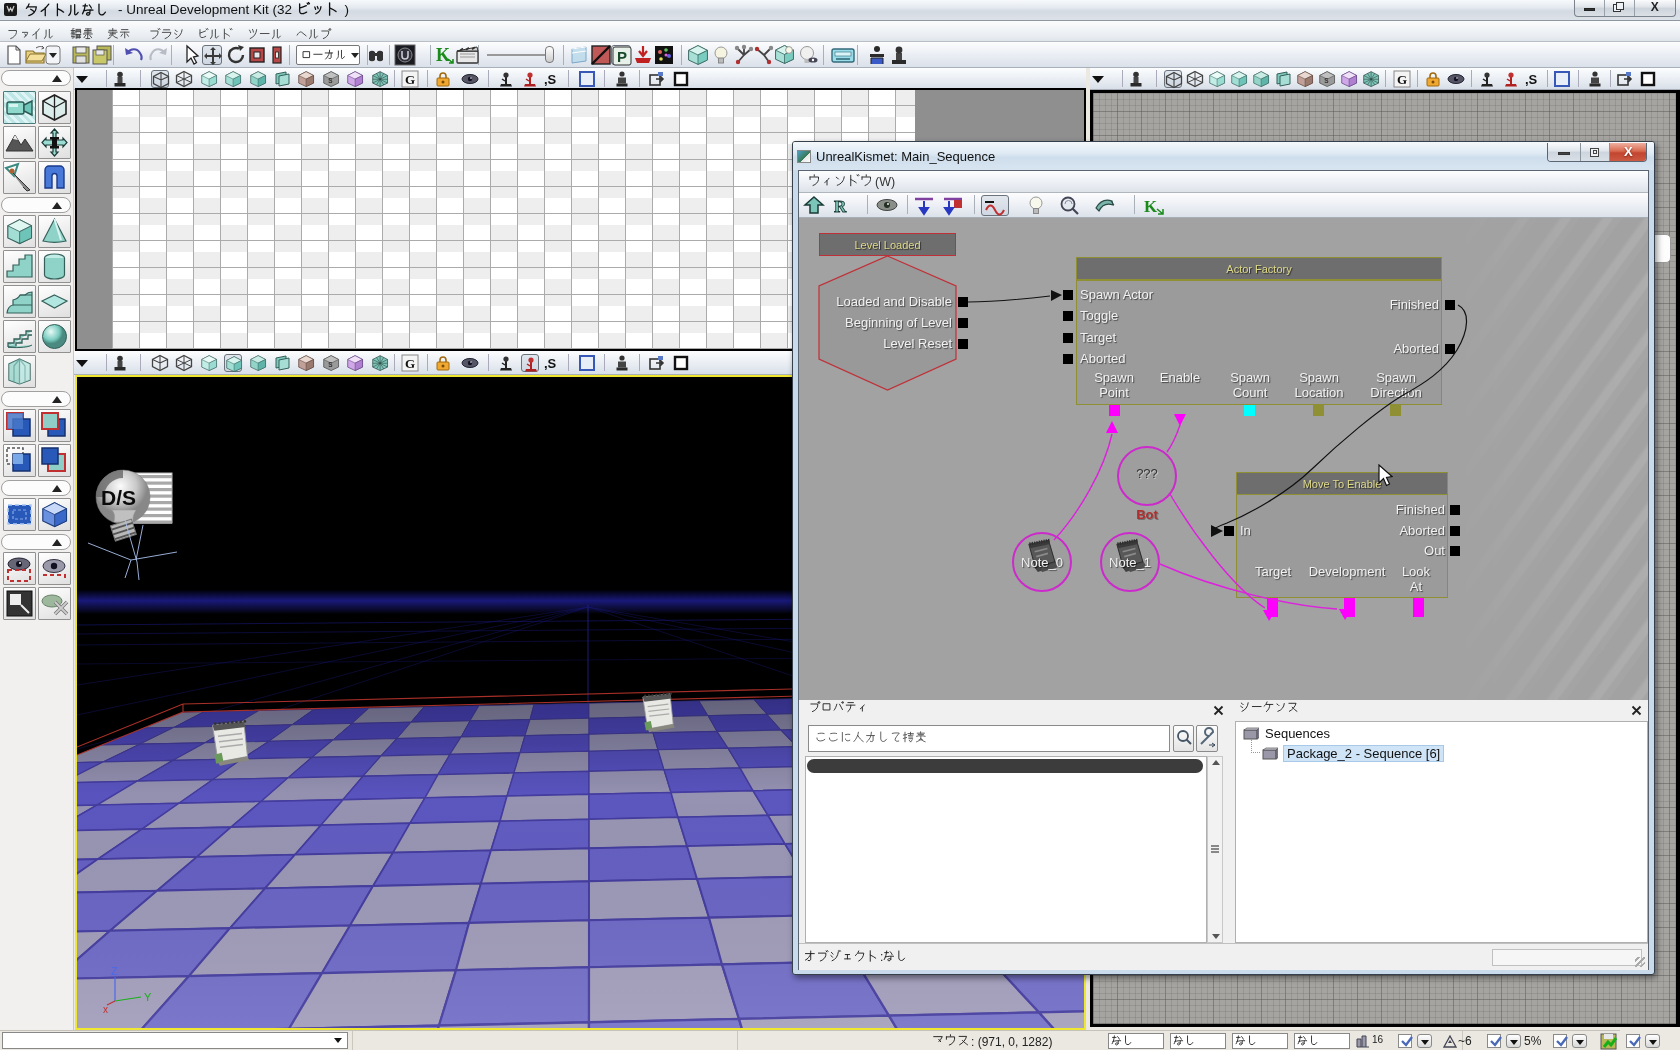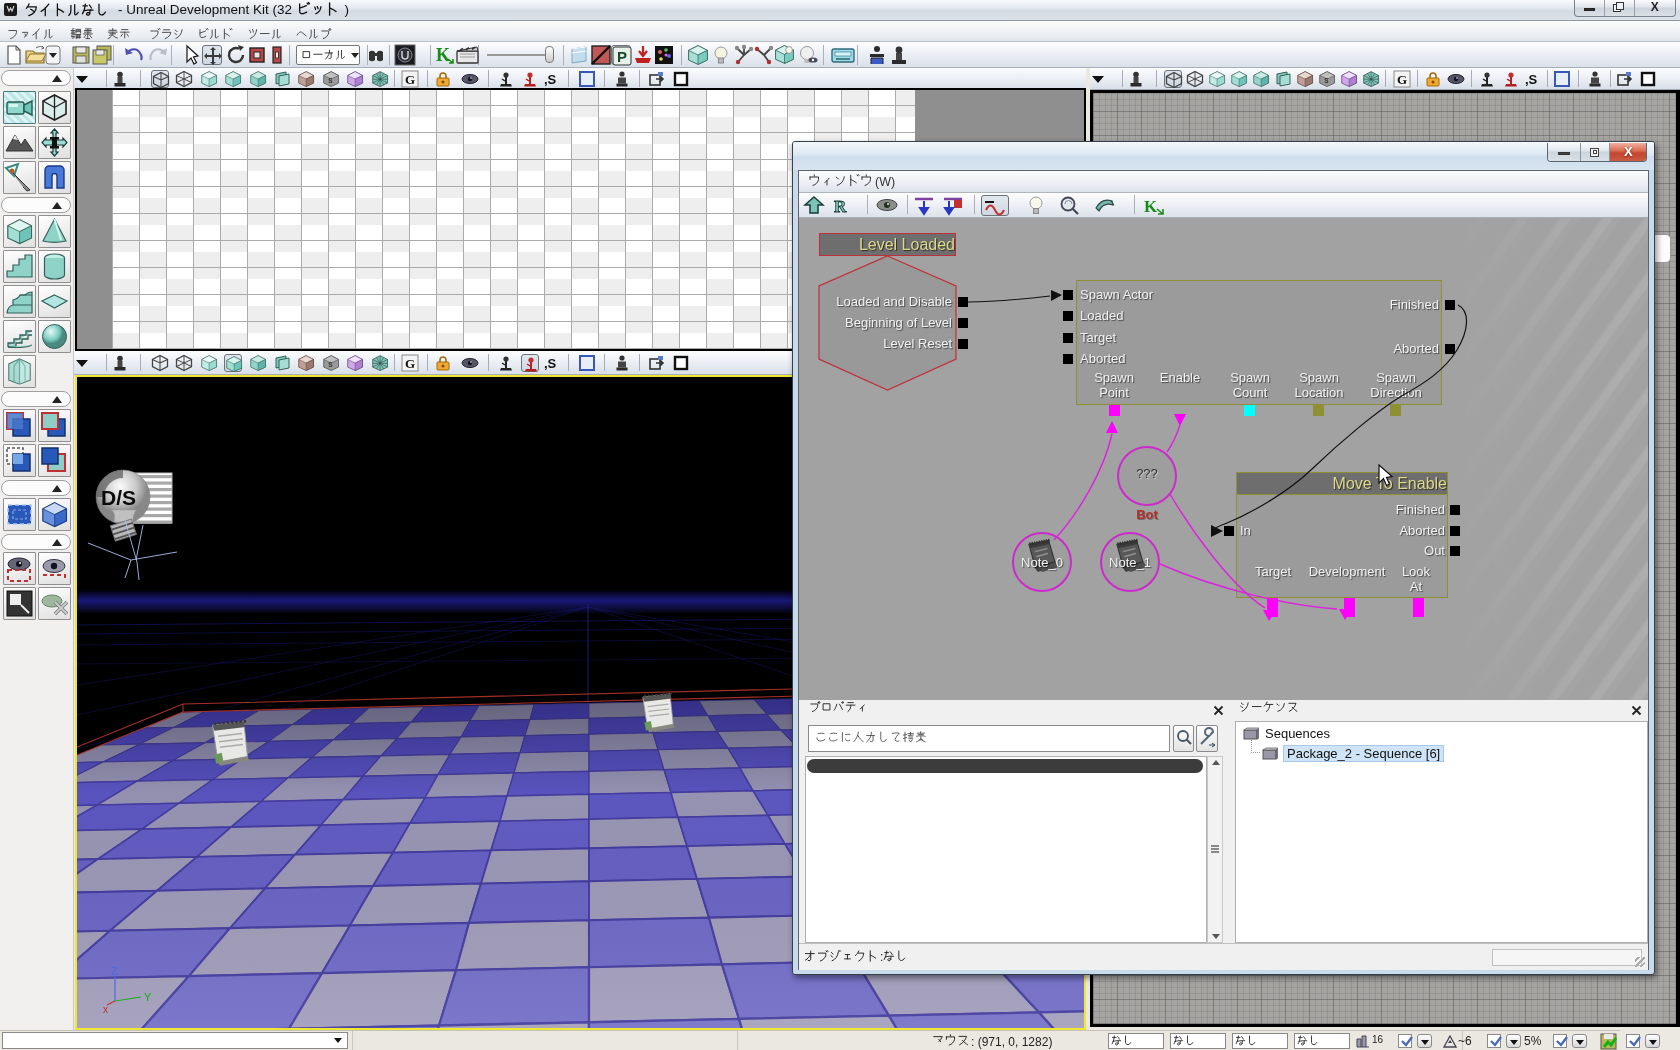--- a/index.html
+++ b/index.html
@@ -39,21 +39,21 @@
 .dropb{position:absolute;top:3px;width:15px;height:14px;background:linear-gradient(#fefefe,#d9d9d9);border:1px solid #8a8a8a;border-radius:3px}
 .dropb:after{content:"";position:absolute;left:3px;top:5px;border-left:4px solid transparent;border-right:4px solid transparent;border-top:5px solid #111}
 
 #kismet{left:792px;top:141px;width:863px;height:834px;border:1px solid #36404c;border-radius:3px;background:#c9daeb;box-shadow:2px 3px 6px rgba(0,0,0,.45)}
 #ktitle{left:4px;top:1px;width:853px;height:27px;display:flex;align-items:center}
 #kicon{width:14px;height:13px;margin-right:5px;border:1px solid #888;background:linear-gradient(135deg,#4aa0c8,#3a7850 60%,#e8e8e8 60%,#fff)}
 #kinner{left:5px;top:28px;width:851px;height:800px;border:1px solid #5a6470;background:#f0f0f0}
 #kmenu{left:0;top:0;width:849px;height:22px;background:linear-gradient(180deg,#fcfdfe,#e6eaf0 75%,#dde2e9);border-bottom:1px solid #b0b6be;display:flex;align-items:center}
 #ktb{left:0;top:22px;width:849px;height:25px;background:linear-gradient(180deg,#fdfdfe,#e6eaf1 70%,#dce2ea);border-bottom:1px solid #a8aeb8}
 #kgraph{left:0;top:47px;width:849px;height:482px;background:#a2a2a2;overflow:hidden}
-.knode-title{position:absolute;height:23px;background:#6e6e6e;border:1px solid;color:#ded98a;font-size:16px;text-align:right;line-height:22px;text-shadow:1px 1px 1px rgba(0,0,0,.6)}
+.knode-title{position:absolute;height:23px;background:#6e6e6e;border:1px solid;color:#ded98a;font-size:11px;text-align:center;line-height:22px;text-shadow:1px 1px 1px rgba(0,0,0,.6)}
 .knode-body{position:absolute;background:#9b9b9b;border:1px solid #8f8f33}
 .kport{position:absolute;width:10px;height:10px;background:#000}
 .klabel{position:absolute;font-size:13px;color:#f2f2f2;text-shadow:1px 1px 1px rgba(0,0,0,.55);white-space:nowrap}
 .kvar{position:absolute;font-size:13px;color:#f2f2f2;text-shadow:1px 1px 1px rgba(0,0,0,.55);text-align:center;line-height:15px;white-space:nowrap}
 .kcirc{position:absolute;border-radius:50%;background:#9e9e9e;border:2px solid #cc2acc}
 
 #kprops{left:6px;top:530px;width:425px;height:242px;background:#f0f0f0}
 #kseq{left:436px;top:530px;width:413px;height:242px;background:#f0f0f0}
 .phead{position:absolute;left:0;top:0;width:100%;height:17px;font-size:11.5px;color:#222;padding-left:4px}
 .px{position:absolute;top:1px;right:6px;font-size:13px;color:#222;font-weight:bold}
@@ -1234,20 +1234,24 @@
         </svg></div>
 <div class="abs chk" style="left:1626px">
         <svg width="16" height="16" viewBox="0 0 16 16" style="">
           <path d="M3 8 l4 4 l6 -8" stroke="#4a6ab8" stroke-width="2.4" fill="none"></path>
         </svg>
       </div>
       <div class="abs dropb" style="left:1645px"></div>
 </div>
 <div class="abs" id="kismet">
 <div class="abs" style="left:0;top:0;width:861px;height:28px;border-radius:2px 2px 0 0;background:linear-gradient(180deg,#f4f8fb 0%,#dfeaf4 40%,#cfdeed 55%,#d8e4f0 100%)"></div>
+<div class="abs" id="ktitle">
+        <span id="kicon"></span>
+        <span style="font-size:13px;color:#111">UnrealKismet: Main_Sequence</span>
+      </div>
 <div class="abs" style="left:754px;top:1px;width:100px;height:19px;border:1px solid #5a6673;border-top:none;border-radius:0 0 4px 4px;overflow:hidden;display:flex">
 <div style="width:33px;border-right:1px solid #8a949e;position:relative;background:linear-gradient(180deg,#fafbfc,#dfe5ec 45%,#ccd4dd 50%,#dae0e7)">
           <div class="abs" style="left:10px;top:9px;width:12px;height:3px;background:#444;border:1px solid #333"></div>
         </div>
 <div style="width:29px;border-right:1px solid #8a949e;position:relative;background:linear-gradient(180deg,#fafbfc,#dfe5ec 45%,#ccd4dd 50%,#dae0e7)">
           <div class="abs" style="left:9px;top:5px;width:9px;height:9px;border:1.5px solid #444;background:#eef1f5"></div>
           <div class="abs" style="left:12px;top:7px;width:4px;height:4px;border:1.5px solid #444"></div>
         </div>
 <div style="flex:1;position:relative;background:linear-gradient(180deg,#f0b0a0 0%,#d86a50 45%,#c24530 55%,#cc5a42 100%)">
           <span class="abs" style="left:14px;top:1px;font-size:13px;font-weight:bold;color:#fff;text-shadow:0 1px 2px #802010">X</span>
@@ -1328,25 +1332,26 @@
 <div class="knode-title" style="left:20px;top:15px;width:137px;border-color:#c03038">Level Loaded</div>
 <svg width="849" height="482" viewBox="0 0 849 482" style="position:absolute;left:0;top:0">
             <polygon points="88.5,38 157,68 157,141 88.5,172 20,141 20,68" fill="#999999" stroke="#c03038" stroke-width="1.2"></polygon>
           </svg>
 <div class="klabel" style="right:696px;top:76px">Loaded and Disable</div>
 <div class="kport" style="left:159px;top:79px"></div>
 <div class="klabel" style="right:696px;top:97px">Beginning of Level</div>
 <div class="kport" style="left:159px;top:100px"></div>
 <div class="klabel" style="right:696px;top:118px">Level Reset</div>
 <div class="kport" style="left:159px;top:121px"></div>
+<div class="knode-title" style="left:277px;top:39px;width:366px;border-color:#8f8f33">Actor Factory</div>
 <div class="knode-body" style="left:277px;top:62px;width:366px;height:125px"></div>
 <div class="kport" style="left:264px;top:72px"></div>
           <div class="klabel" style="left:281px;top:69px">Spawn Actor</div>
 <div class="kport" style="left:264px;top:93px"></div>
-          <div class="klabel" style="left:281px;top:90px">Loaded</div>
+          <div class="klabel" style="left:281px;top:90px">Toggle</div>
 <div class="kport" style="left:264px;top:115px"></div>
           <div class="klabel" style="left:281px;top:112px">Target</div>
 <div class="kport" style="left:264px;top:136px"></div>
           <div class="klabel" style="left:281px;top:133px">Aborted</div>
 <div class="kport" style="left:646px;top:82px"></div>
           <div class="klabel" style="right:209px;top:79px">Finished</div>
 <div class="kport" style="left:646px;top:126px"></div>
           <div class="klabel" style="right:209px;top:123px">Aborted</div>
 <div class="kvar" style="left:270px;top:152px;width:90px">Spawn<br>Point</div>
 <div class="kvar" style="left:336px;top:152px;width:90px">Enable</div>

